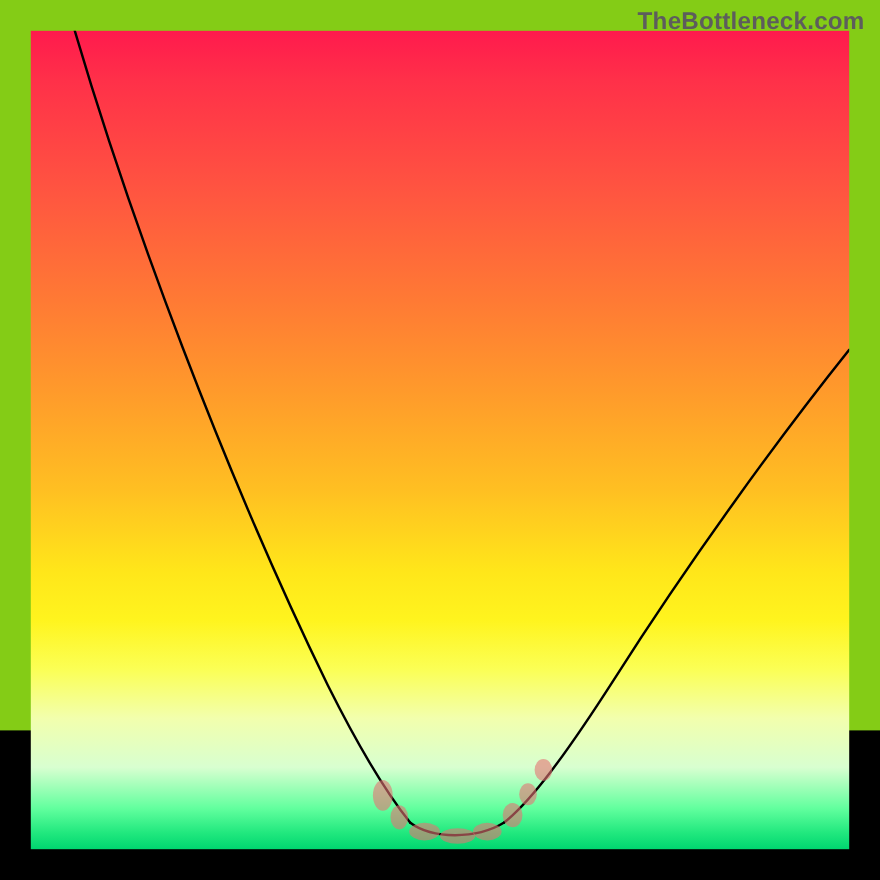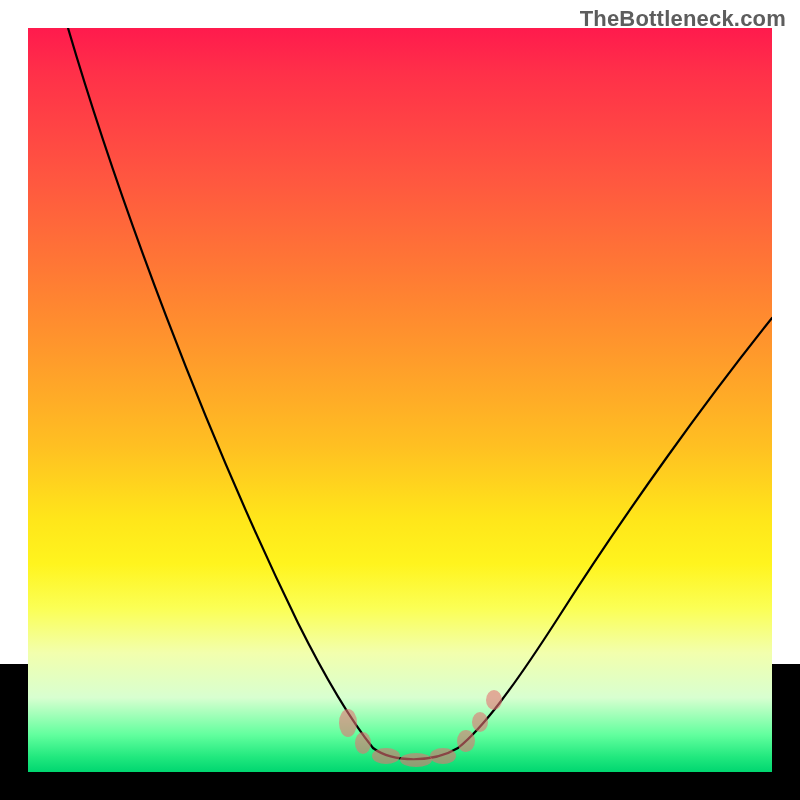--- a/index.html
+++ b/index.html
@@ -7,21 +7,21 @@
     padding: 0;
     width: 800px;
     height: 800px;
     overflow: hidden;
     background: #000;
   }
   .frame {
     position: relative;
     width: 800px;
     height: 664px;
-    background: #ffffff;
+    background: #84cc16;
   }
   .plot-area {
     position: absolute;
     left: 28px;
     top: 28px;
     width: 744px;
     height: 744px;
     background: linear-gradient(to bottom,
       #ff1a4d 0%,
       #ff3049 6%,

